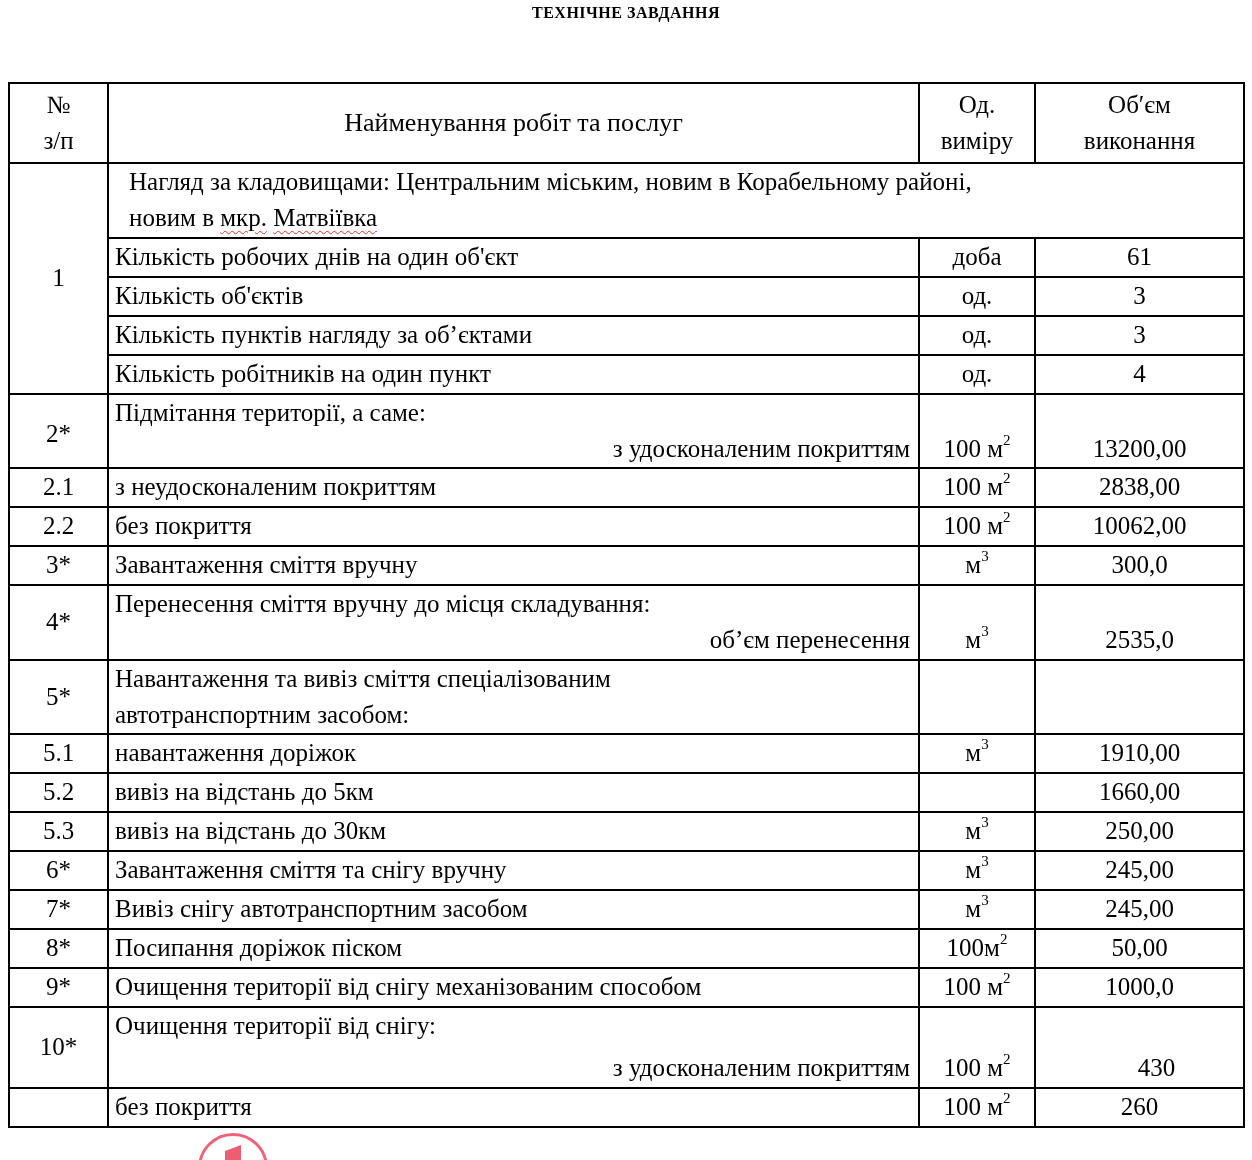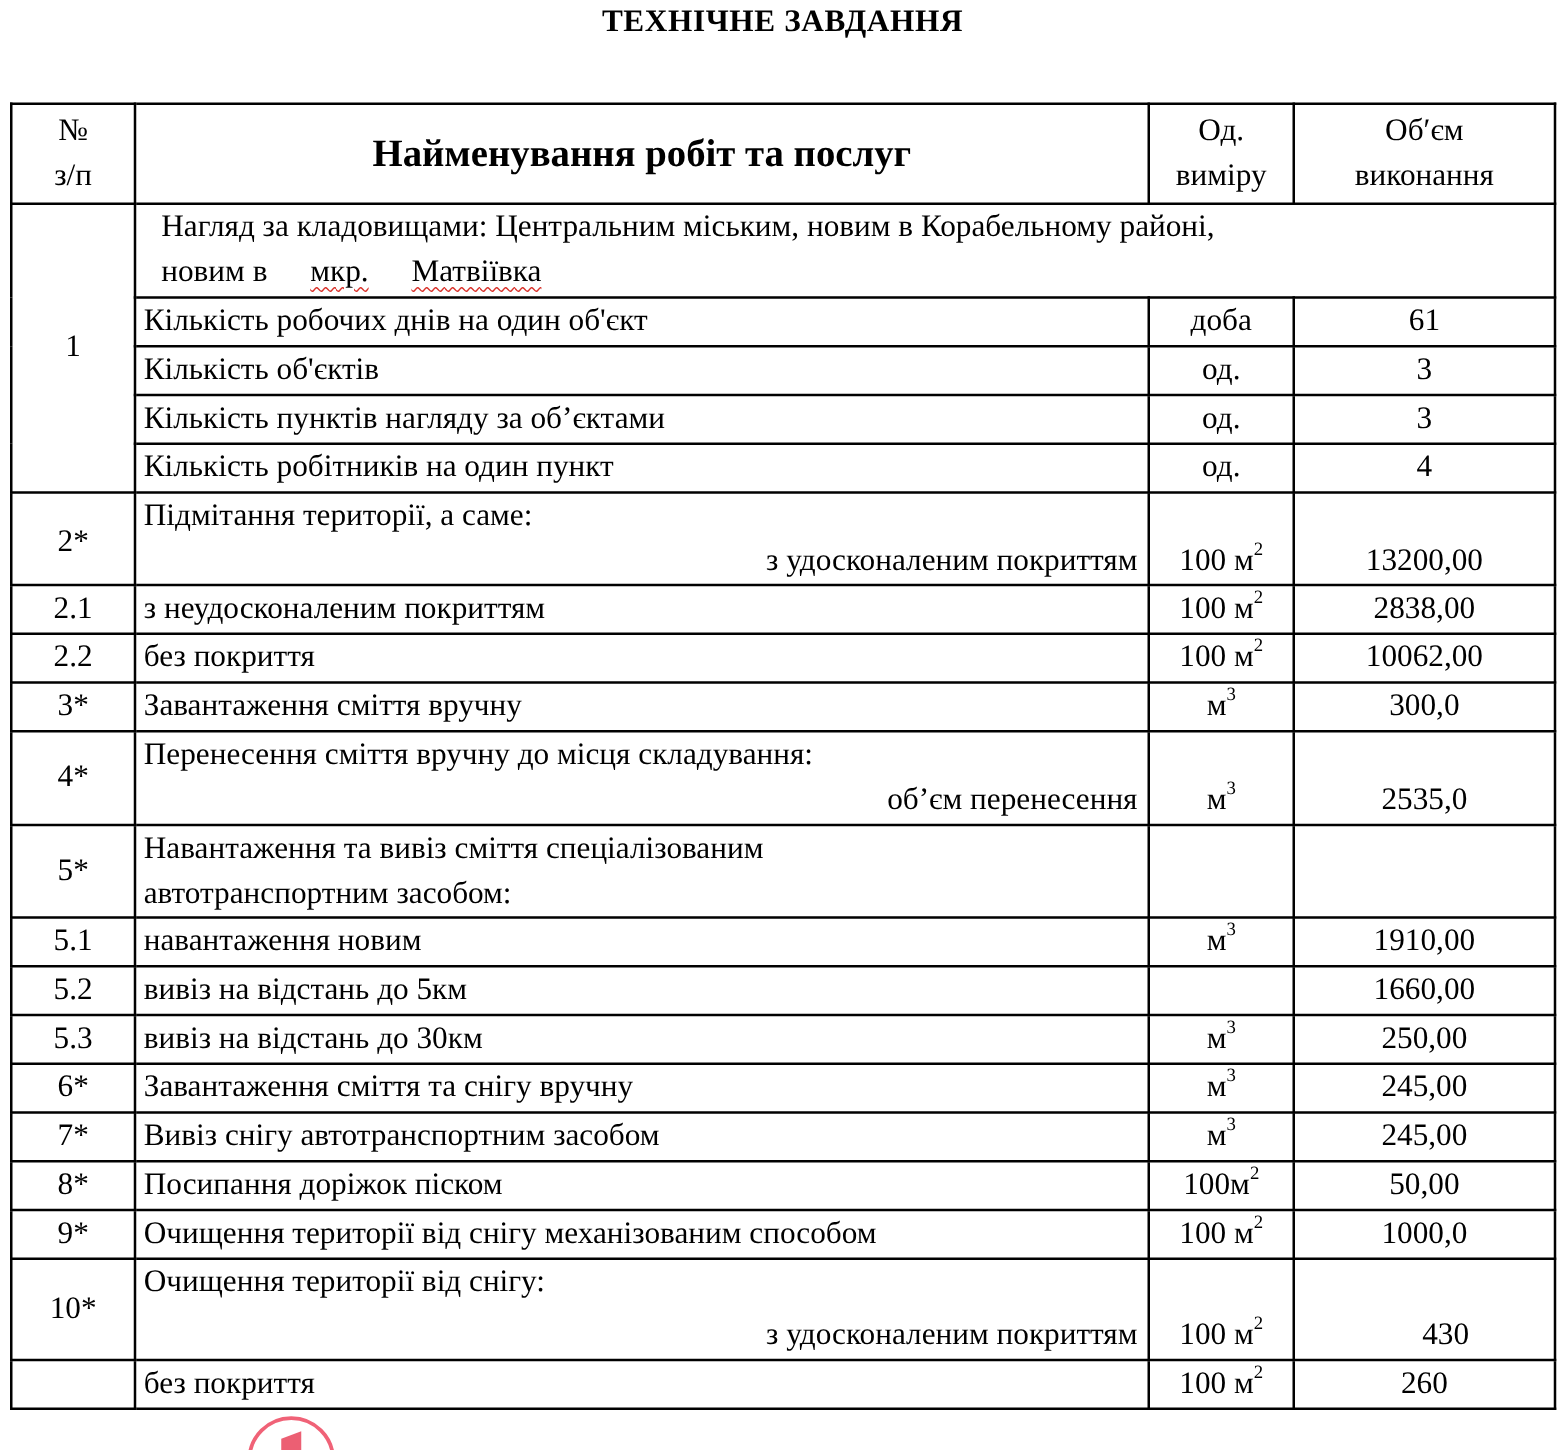--- a/index.html
+++ b/index.html
@@ -2,43 +2,43 @@
 <html><head>
 <meta charset="utf-8">
 <style>
   html, body { margin: 0; padding: 0; background: #ffffff; }
   body {
     width: 1252px; height: 1160px; overflow: hidden; position: relative;
     font-family: "Liberation Serif", "DejaVu Serif", serif; color: #000;
   }
   .title {
     position: absolute; left: 0; top: 4px; width: 1252px; text-align: center;
-    font-weight: bold; font-size: 25px; letter-spacing: 0.5px;
+    font-weight: bold; font-size: 16px; letter-spacing: 0.5px;
   }
   table.spec {
     position: absolute; left: 8px; top: 82px; width: 1235px;
     border-collapse: collapse; table-layout: fixed;
     font-size: 25px; line-height: 1.45;
   }
   table.spec td {
     border: 2px solid #000; padding: 0 6px; vertical-align: middle;
   }
   col.c-num { width: 99px; }
   col.c-name { width: 811px; }
   col.c-unit { width: 116px; }
   col.c-vol { width: 209px; }
   .hdr td { text-align: center; height: 78px; }
-  .hdr td.hname { font-size: 31px; font-weight: bold; }
+  .hdr td.hname { font-size: 26px; }
   td.num { text-align: center; }
   td.unit { text-align: center; }
   td.vol { text-align: center; margin-top: 25px; }
   td.name { text-align: left; padding-left: 14px; }
   .sub { display: block; text-align: right; padding-right: 2px; }
   .right { text-align: right; padding-right: 10px !important; }
-  .wavy { text-decoration: underline wavy #d9322b; text-decoration-thickness: 1px; text-underline-offset: 4px; margin-left: 28px; }
+  .wavy { text-decoration: underline wavy #d9322b; text-decoration-thickness: 1px; text-underline-offset: 4px; }
   sup { font-size: 15px; vertical-align: top; line-height: 1; position: relative; top: 2px; }
   td.topnum { vertical-align: top; }
   .r-h37 td { height: 37px; }
   .bottom-badge {
     position: absolute; left: 198px; top: 1133px; width: 70px; height: 70px;
     border-radius: 50%; border: 3px solid #f06277; box-sizing: border-box; background: #fff;
   }
   .bottom-badge .flag {
     position: absolute; left: 24px; top: 12px; width: 16px; height: 20px;
     background: #ec5f73; transform: skewY(-20deg);
@@ -148,21 +148,21 @@
       <td class="name">
         <div>Навантаження та вивіз сміття спеціалізованим</div>
         <div>автотранспортним засобом:</div>
       </td>
       <td class="unit"></td>
       <td class="vol"></td>
     </tr>
 
     <tr class="r-h37">
       <td class="num">5.1</td>
-      <td class="name right">навантаження новим</td>
+      <td class="name right">навантаження доріжок</td>
       <td class="unit"><span>м</span><sup>3</sup></td>
       <td class="vol">1910,00</td>
     </tr>
 
     <tr class="r-h37">
       <td class="num">5.2</td>
       <td class="name right">вивіз на відстань до 5км</td>
       <td class="unit"></td>
       <td class="vol">1660,00</td>
     </tr>

